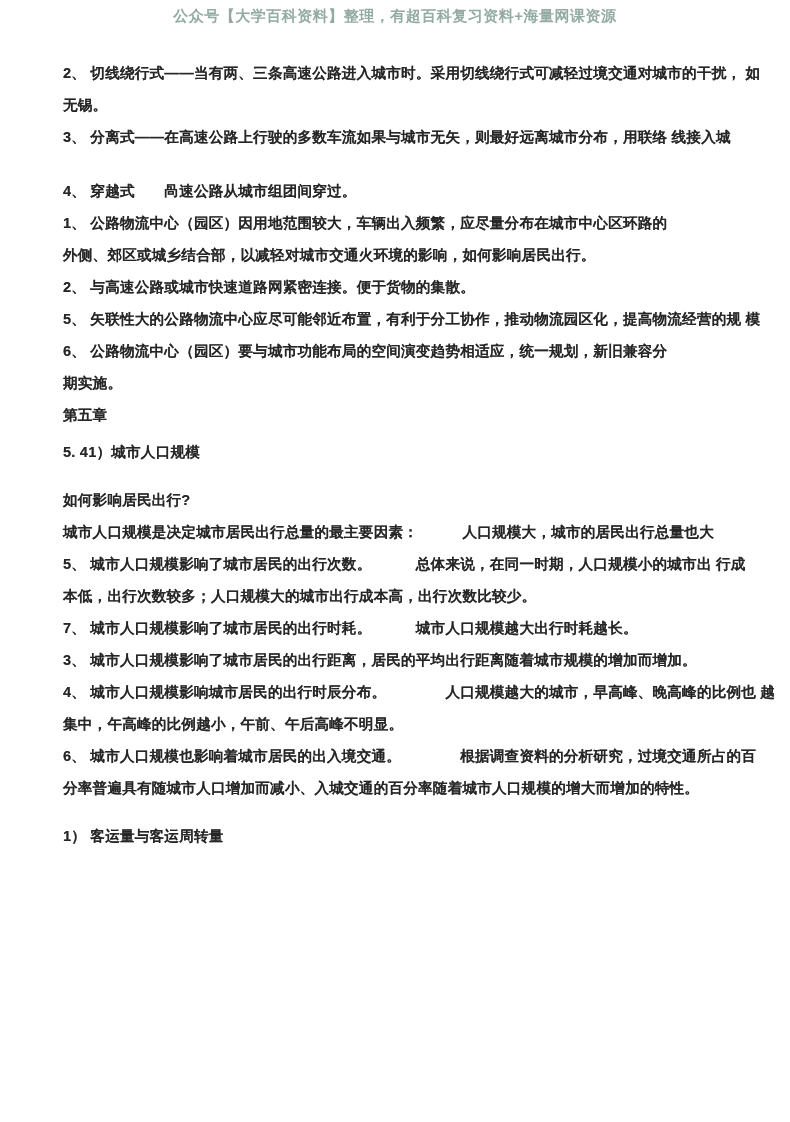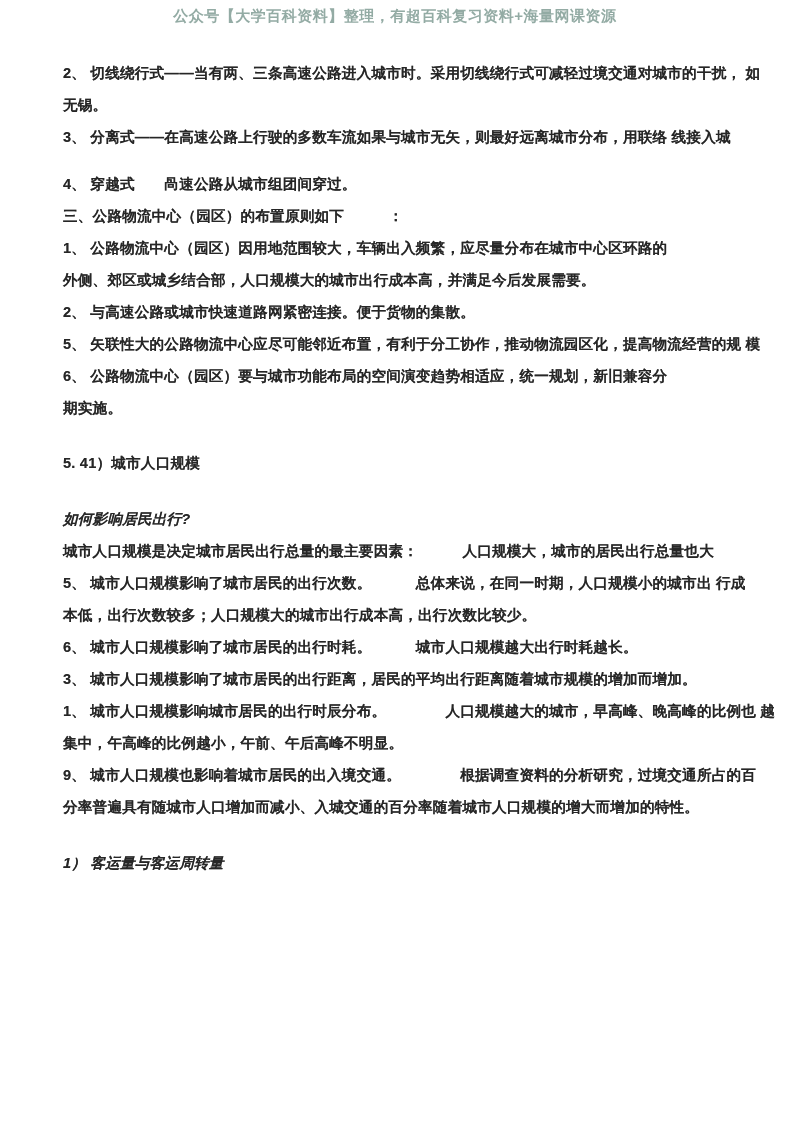--- a/index.html
+++ b/index.html
@@ -23,23 +23,23 @@
     color: #93aba4;
     white-space: pre;
   }
   .doc-body {
     position: absolute;
     top: 57px;
     left: 63px;
     right: 18px;
   }
   .para { margin: 0; }
-  .para.sp-small  { margin-top: 23px; }
-  .para.sp-large  { margin-top: 24px; font-style: italic; }
-  .para.sp-xlarge { margin-top: 15px; }
+  .para.sp-small  { margin-top: 5px; }
+  .para.sp-large  { margin-top: 16px; }
+  .para.sp-xlarge { margin-top: 22px; }
   .line {
     font-size: 14.6px;
     font-weight: 600;
     color: #262626;
     line-height: 32px;
     height: 32px;
     white-space: pre;
     letter-spacing: 0.2px;
     text-shadow: 0 0 0.6px rgba(40,40,40,0.55);
   }
@@ -54,60 +54,60 @@
         <div class="line">2、 切线绕行式——当有两、三条高速公路进入城市时。采用切线绕行式可减轻过境交通对城市的干扰， 如</div>
         <div class="line">无锡。</div>
       </div>
       <div class="para sp-none">
         <div class="line">3、 分离式——在高速公路上行驶的多数车流如果与城市无矢，则最好远离城市分布，用联络 线接入城</div>
       </div>
       <div class="para sp-xlarge">
         <div class="line">4、 穿越式　　咼速公路从城市组团间穿过。</div>
       </div>
       <div class="para sp-none">
-        <div class="line">三、公路物流中心（园区）的布置原则如下　　　：</div>
-      </div>
-      <div class="para sp-none">
         <div class="line">1、 公路物流中心（园区）因用地范围较大，车辆出入频繁，应尽量分布在城市中心区环路的</div>
-        <div class="line">外侧、郊区或城乡结合部，人口规模大的城市出行成本高，并满足今后发展需要。</div>
+        <div class="line">外侧、郊区或城乡结合部，以减轻对城市交通火环境的影响，如何影响居民出行。</div>
       </div>
       <div class="para sp-none">
         <div class="line">2、 与高速公路或城市快速道路网紧密连接。便于货物的集散。</div>
       </div>
       <div class="para sp-none">
         <div class="line">5、 矢联性大的公路物流中心应尽可能邻近布置，有利于分工协作，推动物流园区化，提高物流经营的规 模</div>
       </div>
       <div class="para sp-none">
         <div class="line">6、 公路物流中心（园区）要与城市功能布局的空间演变趋势相适应，统一规划，新旧兼容分</div>
         <div class="line">期实施。</div>
+      </div>
+      <div class="para sp-none">
+        <div class="line">第五章</div>
       </div>
       <div class="para sp-small">
         <div class="line">5. 41）城市人口规模</div>
       </div>
       <div class="para sp-large">
         <div class="line">如何影响居民出行?</div>
       </div>
       <div class="para sp-none">
         <div class="line">城市人口规模是决定城市居民出行总量的最主要因素：　　　人口规模大，城市的居民出行总量也大</div>
       </div>
       <div class="para sp-none">
         <div class="line">5、 城市人口规模影响了城市居民的出行次数。　　　总体来说，在同一时期，人口规模小的城市出 行成</div>
         <div class="line">本低，出行次数较多；人口规模大的城市出行成本高，出行次数比较少。</div>
       </div>
       <div class="para sp-none">
-        <div class="line">6、 城市人口规模影响了城市居民的出行时耗。　　　城市人口规模越大出行时耗越长。</div>
+        <div class="line">7、 城市人口规模影响了城市居民的出行时耗。　　　城市人口规模越大出行时耗越长。</div>
       </div>
       <div class="para sp-none">
         <div class="line">3、 城市人口规模影响了城市居民的出行距离，居民的平均出行距离随着城市规模的增加而增加。</div>
       </div>
       <div class="para sp-none">
-        <div class="line">1、 城市人口规模影响城市居民的出行时辰分布。　　　　人口规模越大的城市，早高峰、晚高峰的比例也 越</div>
+        <div class="line">4、 城市人口规模影响城市居民的出行时辰分布。　　　　人口规模越大的城市，早高峰、晚高峰的比例也 越</div>
         <div class="line">集中，午高峰的比例越小，午前、午后高峰不明显。</div>
       </div>
       <div class="para sp-none">
-        <div class="line">9、 城市人口规模也影响着城市居民的出入境交通。　　　　根据调查资料的分析研究，过境交通所占的百</div>
+        <div class="line">6、 城市人口规模也影响着城市居民的出入境交通。　　　　根据调查资料的分析研究，过境交通所占的百</div>
         <div class="line">分率普遍具有随城市人口增加而减小、入城交通的百分率随着城市人口规模的增大而增加的特性。</div>
       </div>
       <div class="para sp-large">
         <div class="line">1） 客运量与客运周转量</div>
       </div>
     </div>
 </div>
 
 </body></html>

